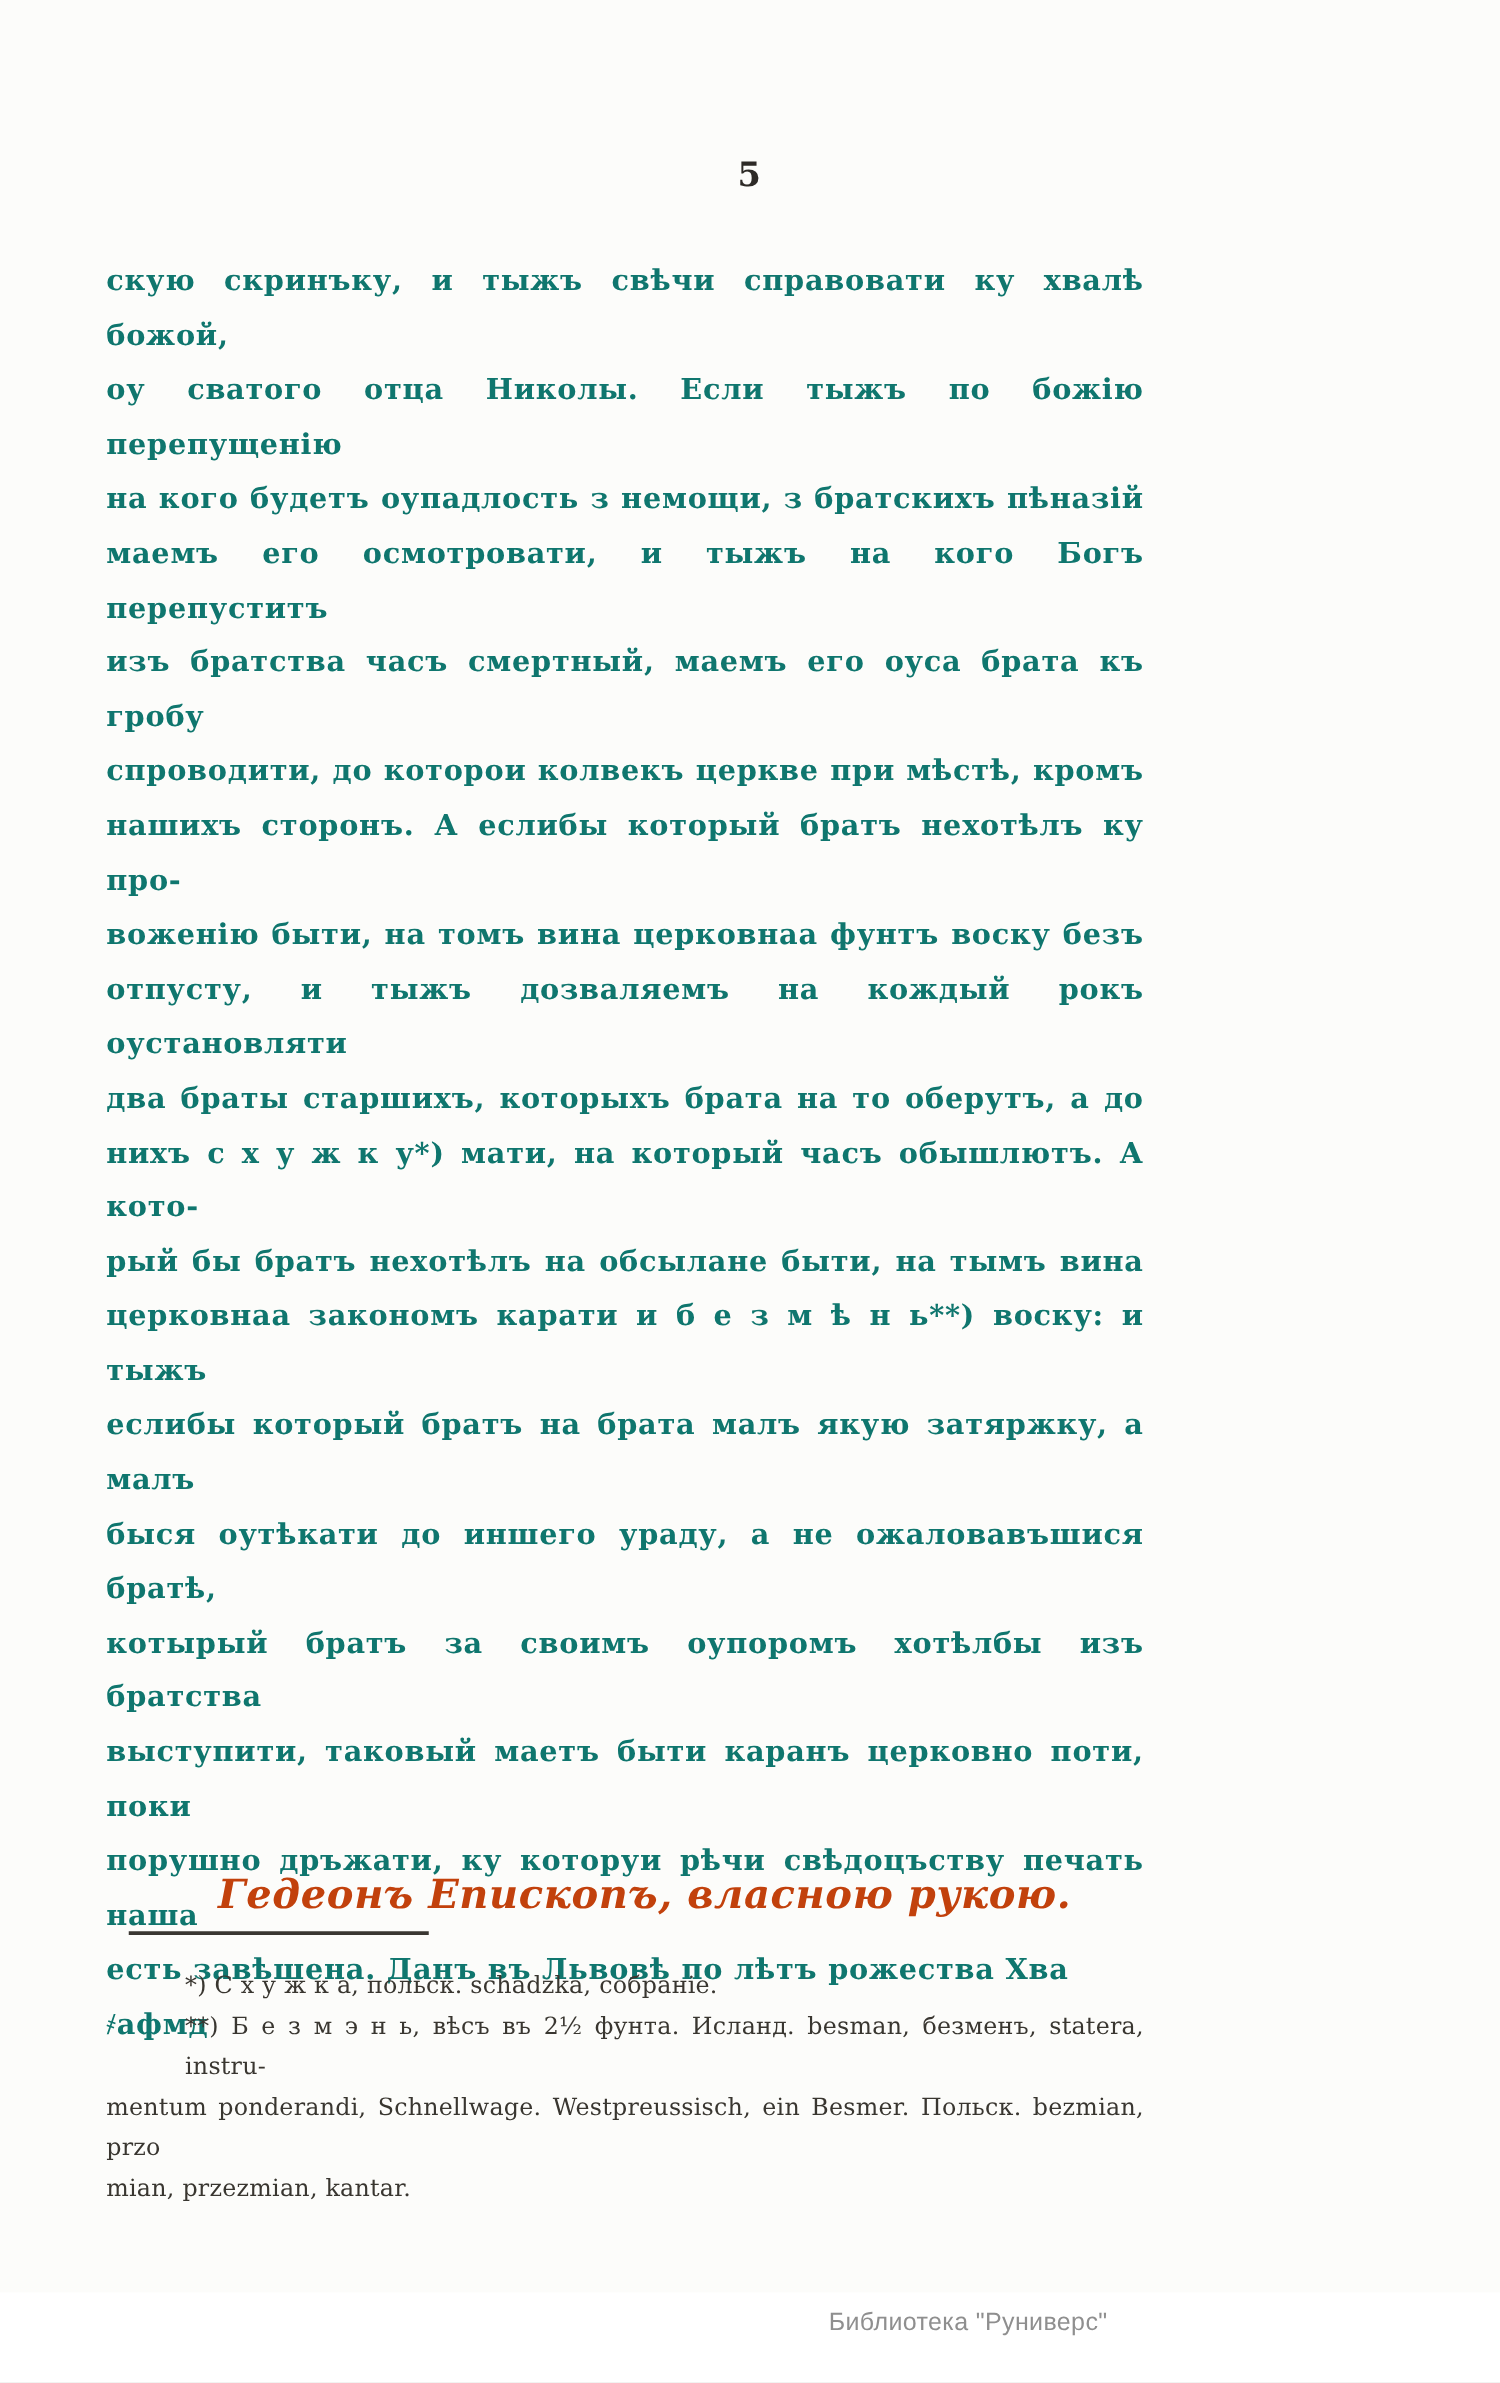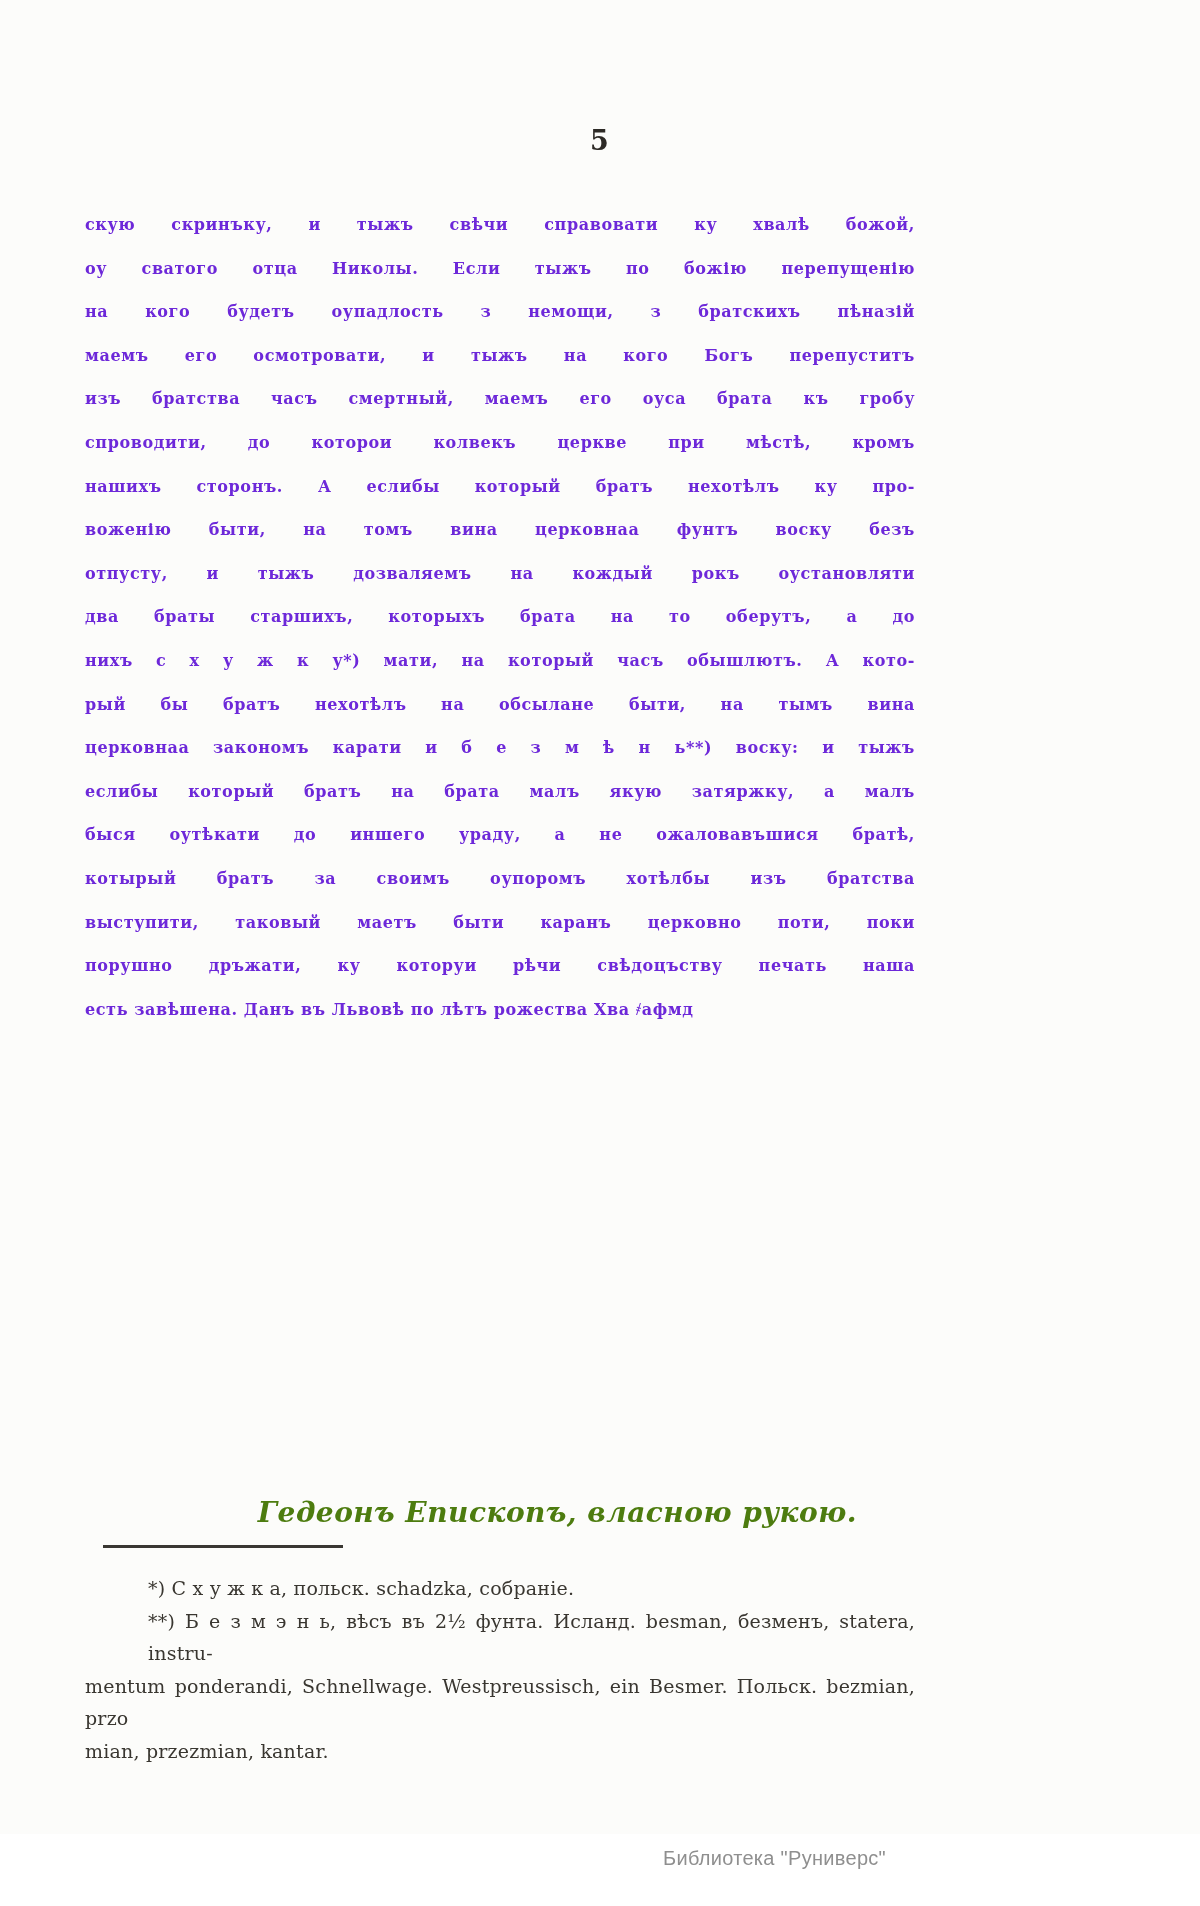--- a/index.html
+++ b/index.html
@@ -26,46 +26,46 @@
     font-weight: 700;
     letter-spacing: 1px;
   }
   .main-text {
     position: absolute;
     left: 85px;
     top: 203px;
     width: 830px;
   }
   .main-text .text-line {
-    font-size: 16px;
+    font-size: 23px;
     font-weight: 700;
     line-height: 43.6px;
     letter-spacing: 0.6px;
     text-align: justify;
     text-align-last: justify;
     white-space: normal;
-    color: #6d28d9;
+    color: #0f766e;
   }
   .main-text .text-line:last-child {
     text-align: left;
     text-align-last: left;
   }
   .signature {
     position: absolute;
     left: 85px;
     top: 1496px;
     width: 830px;
     text-align: right;
     padding-right: 58px;
     box-sizing: border-box;
-    font-size: 28px;
+    font-size: 32px;
     font-style: italic;
     font-weight: 700;
     letter-spacing: 0.5px;
-    color: #4d7c0f;
+    color: #c2410c;
   }
   .footnote-rule {
     position: absolute;
     left: 103px;
     top: 1545px;
     width: 240px;
     height: 3px;
     background: #3a3732;
   }
   .footnotes {

